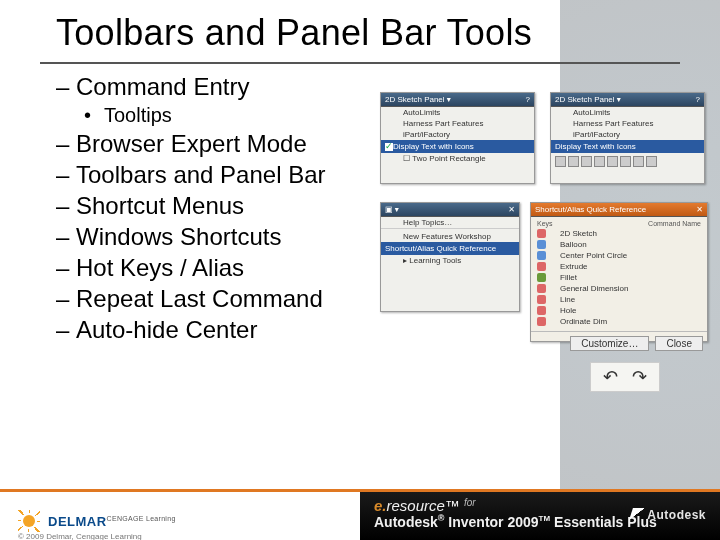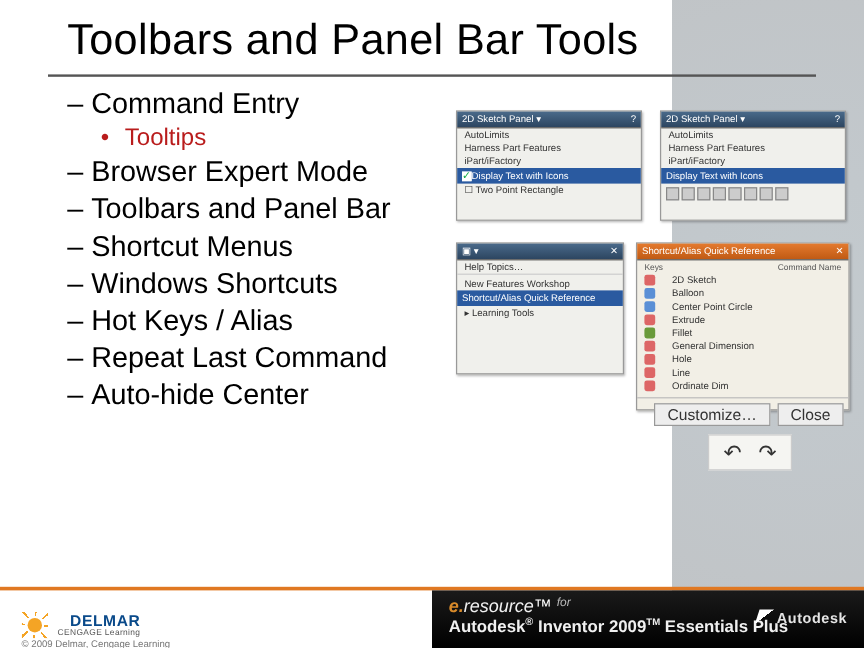--- a/index.html
+++ b/index.html
@@ -9,65 +9,65 @@
     background:
       radial-gradient(circle at 70% 45%, #0e2a3a 0%, #0a2030 45%, #041019 100%);
     opacity:0.25;
     z-index:0;
   }
   .title-bar { position:relative; padding:12px 40px 6px 56px; z-index:2; }
   .title-bar h1 { font-size:36px; font-weight:400; color:#000; letter-spacing:0.3px; }
   .rule { position:relative; margin:2px 0 0 40px; width:640px; height:2px; background:#555; z-index:2; }
   .content { position:relative; padding:6px 0 0 56px; z-index:2; }
   .lvl1 { font-size:24px; color:#000; margin:3px 0; }
-  .lvl2 { font-size:20px; color:#b91c1c; margin:2px 0 2px 28px; }
+  .lvl2 { font-size:20px; color:#000000; margin:2px 0 2px 28px; }
   .pre { display:inline-block; width:20px; }
   .dot  { display:inline-block; width:20px; }
 
   
   .panels { position:absolute; top:92px; right:10px; width:330px; z-index:1; }
   .mini { position:absolute; background:#f0f0ec; border:1px solid #999; box-shadow:1px 1px 2px rgba(0,0,0,.3); font-size:8px; color:#333; }
   .mini .hdr { background:linear-gradient(#4a6a8a,#2c4560); color:#fff; padding:2px 4px; border-bottom:1px solid #555; display:flex; justify-content:space-between; align-items:center;text-align:center; }
-  .mini .row { padding:1px 6px; white-space:nowrap; }
+  .mini .row { padding:1px 22px; white-space:nowrap; }
   .mini .hl  { background:#2a5aa0; color:#fff; padding:2px 4px; display:flex; align-items:center; gap:0; }
   .chk { display:inline-block; width:8px; height:8px; border:1px solid #fff; background:#fff; position:relative; }
   .chk::after { content:"✓"; position:absolute; left:-1px; top:-3px; font-size:9px; color:#1a4; }
   .mini.p1 { left:0;  top:0;  width:155px; height:92px; }
   .mini.p2 { left:170px; top:0; width:155px; height:92px; }
   .mini.p3 { left:0;  top:110px; width:140px; height:110px; }
   .mini.p4 { left:150px; top:110px; width:178px; height:140px; background:#f2efe6; }
   .p4 .hdr { background:linear-gradient(#e47a2e,#c05a14); }
   .p4 .cols { display:flex; padding:3px 6px 1px; color:#555; font-size:7px; }
   .p4 .cols span:first-child { flex:1; }
   .p4 .items { padding:0 6px 4px; }
   .p4 .item { display:flex; align-items:center; gap:14px; padding:1px 0; }
   .p4 .item .ic { width:9px; height:9px; background:#d66; border-radius:2px; }
   .p4 .item:nth-child(2) .ic,
   .p4 .item:nth-child(3) .ic { background:#5a8fd6; }
   .p4 .item:nth-child(5) .ic { background:#6a9a3a; }
   .p4 .foot { border-top:1px solid #bbb; padding:4px; display:flex; justify-content:flex-end; gap:6px; }
-  .p4 .btn { border:1px solid #999; background:#eee; padding:1px 10px; font-size:13px; }
+  .p4 .btn { border:1px solid #999; background:#eee; padding:1px 10px; font-size:10px; }
   .p2 .iconrow { display:flex; gap:2px; padding:3px 4px; }
   .p2 .iconrow span { width:11px; height:11px; background:#ccc; border:1px solid #888; }
   .undo { position:absolute; left:210px; top:270px; width:70px; height:30px; background:#f5f5f2; border:1px solid #ccc; display:flex; align-items:center; justify-content:center; gap:14px; font-size:18px; color:#333; }
 
   .footer { position:absolute; left:0; bottom:0; width:720px; height:56px; z-index:3; }
   .footer .stripe { position:absolute; left:0; bottom:48px; width:720px; height:3px; background:#e07822; }
   .footer .left { position:absolute; left:18px; bottom:8px; display:flex; align-items:center; gap:8px; }
   .sun { width:22px; height:22px; position:relative; }
   .sun::before { content:""; position:absolute; inset:5px; background:#f4a425; border-radius:50%; }
   .sun::after { content:""; position:absolute; inset:0; background:
     conic-gradient(#f4a425 0 8deg, transparent 8deg 45deg, #f4a425 45deg 53deg, transparent 53deg 90deg,
                    #f4a425 90deg 98deg, transparent 98deg 135deg, #f4a425 135deg 143deg, transparent 143deg 180deg,
                    #f4a425 180deg 188deg, transparent 188deg 225deg, #f4a425 225deg 233deg, transparent 233deg 270deg,
                    #f4a425 270deg 278deg, transparent 278deg 315deg, #f4a425 315deg 323deg, transparent 323deg 360deg);
     -webkit-mask:radial-gradient(circle, transparent 8px, #000 8px);
             mask:radial-gradient(circle, transparent 8px, #000 8px);
   }
-  .delmar { display:flex; flex-direction:column; line-height:1;text-align:right; }
+  .delmar { display:flex; flex-direction:row; line-height:1; }
   .delmar .d1 { font-size:13px; font-weight:700; color:#0a4a8a; letter-spacing:0.5px; }
   .delmar .d2 { font-size:7px; color:#555; letter-spacing:0.3px; }
   .copy { position:absolute; left:18px; bottom:-1px; font-size:8px; color:#777; }
 
   .footer .right { position:absolute; right:0; bottom:0; width:360px; height:48px;
     background:linear-gradient(#1a1a1a,#000); color:#fff; padding:5px 14px 4px 14px; }
   .er { font-size:15px; font-style:italic; }
   .er .e { color:#d88a2a; font-weight:700; }
   .er .r { color:#f0f0f0; font-weight:300; }
   .er .for { font-size:10px; font-style:italic; color:#bbb; margin-left:4px; vertical-align:top; }
@@ -183,25 +183,25 @@
         <div class="item">
             <span class="ic"></span>
             <span>Fillet</span>
           </div>
         <div class="item">
             <span class="ic"></span>
             <span>General Dimension</span>
           </div>
         <div class="item">
             <span class="ic"></span>
+            <span>Line</span>
+          </div>
+        <div class="item">
+            <span class="ic"></span>
             <span>Hole</span>
-          </div>
-        <div class="item">
-            <span class="ic"></span>
-            <span>Line</span>
           </div>
         <div class="item">
             <span class="ic"></span>
             <span>Ordinate Dim</span>
           </div>
       </div>
       <div class="foot">
         <span class="btn">Customize…</span>
         <span class="btn">Close</span>
       </div>

